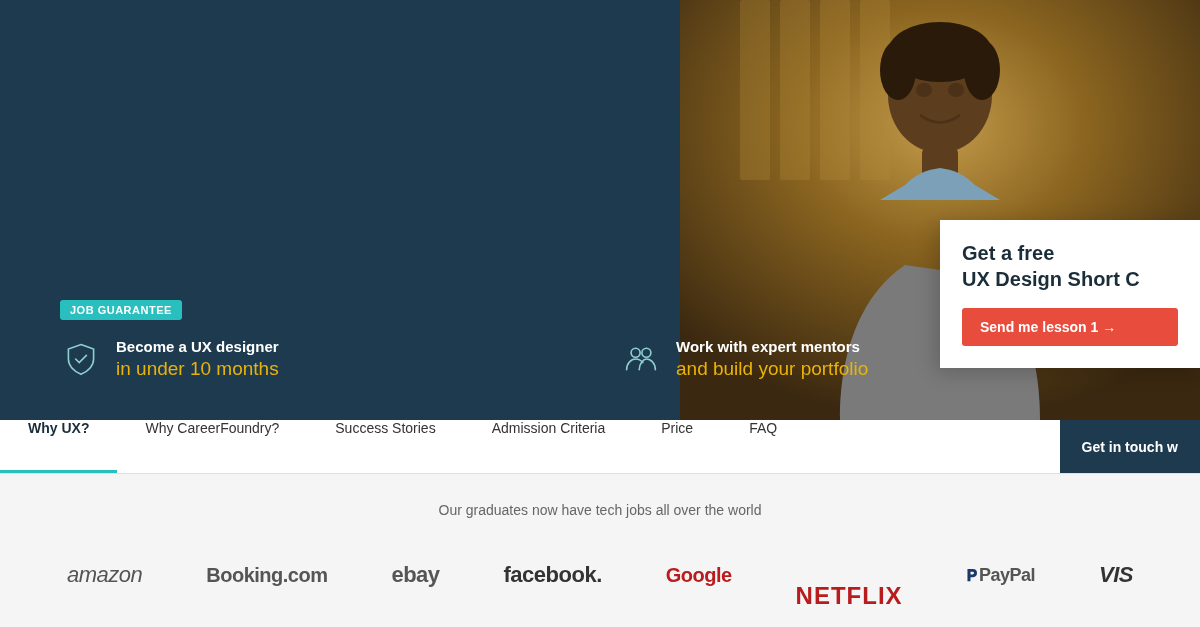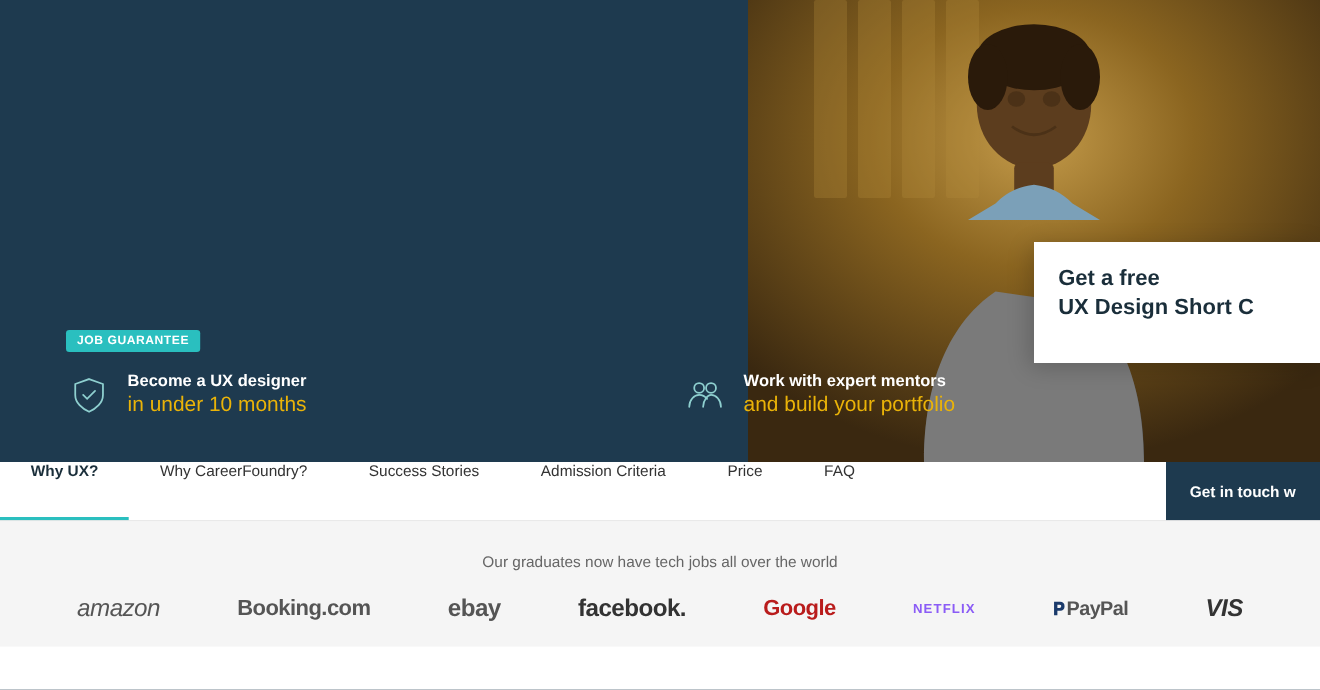--- a/index.html
+++ b/index.html
@@ -208,21 +208,21 @@
       font-weight: 700;
       font-size: 18px;
       letter-spacing: -0.5px;
     }
 
     .logo-amazon { font-size: 22px; font-weight: 400; font-style: italic; color: #555; }
     .logo-booking { font-size: 20px; color: #555; }
     .logo-ebay { font-size: 22px; color: #555; }
     .logo-facebook { font-size: 22px; font-weight: 700; color: #333; }
     .logo-google { font-size: 20px; color: #b91c1c; }
-    .logo-netflix { font-size: 12px; font-weight: 900; letter-spacing: 1px; color: #8b5cf6; }
+    .logo-netflix { font-size: 24px; font-weight: 900; letter-spacing: 1px; color: #b91c1c; margin-top: 42px; }
     .logo-paypal { font-size: 18px; color: #555; }
     .logo-visa { font-size: 22px; font-weight: 800; color: #333; font-style: italic; }
 
     .logo-paypal-symbol {
       display: inline-block;
       font-size: 16px;
       color: #1a3a6b;
       margin-right: 2px;
     }
   </style>
@@ -303,20 +303,21 @@
         <rect x="290" y="230" width="8" height="50" rx="3" fill="#1a5ca8" transform="rotate(-30 300 250)"></rect>
 
         <ellipse cx="260" cy="52" rx="52" ry="30" fill="#2a1a0a"></ellipse>
         <ellipse cx="218" cy="70" rx="18" ry="30" fill="#2a1a0a"></ellipse>
         <ellipse cx="302" cy="70" rx="18" ry="30" fill="#2a1a0a"></ellipse>
       </svg>
     </div>
 
     <div class="free-course-card">
       <h3>Get a free<br>UX Design Short C</h3>
+      <button class="send-lesson-btn">Send me lesson 1 →</button>
     </div>
   </div>
 </section>
 
 <nav class="nav-bar">
   <div class="nav-items">
     <div class="nav-item active">
       <span>Why UX?</span>
     </div>
     <div class="nav-item">

